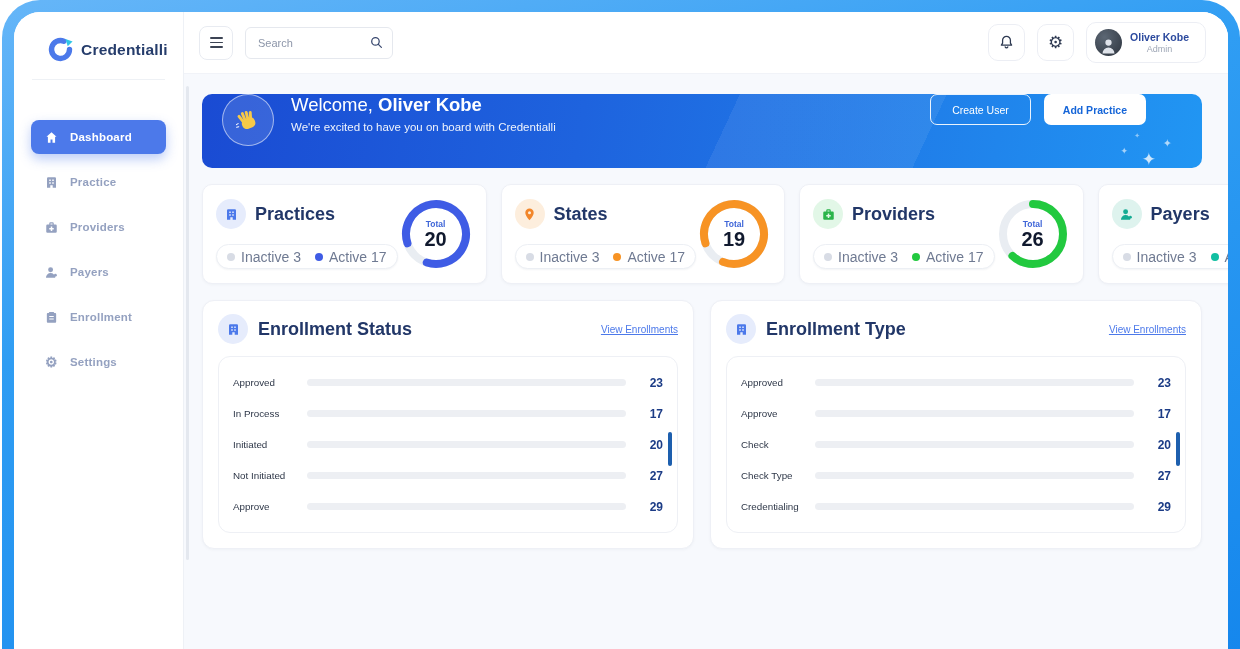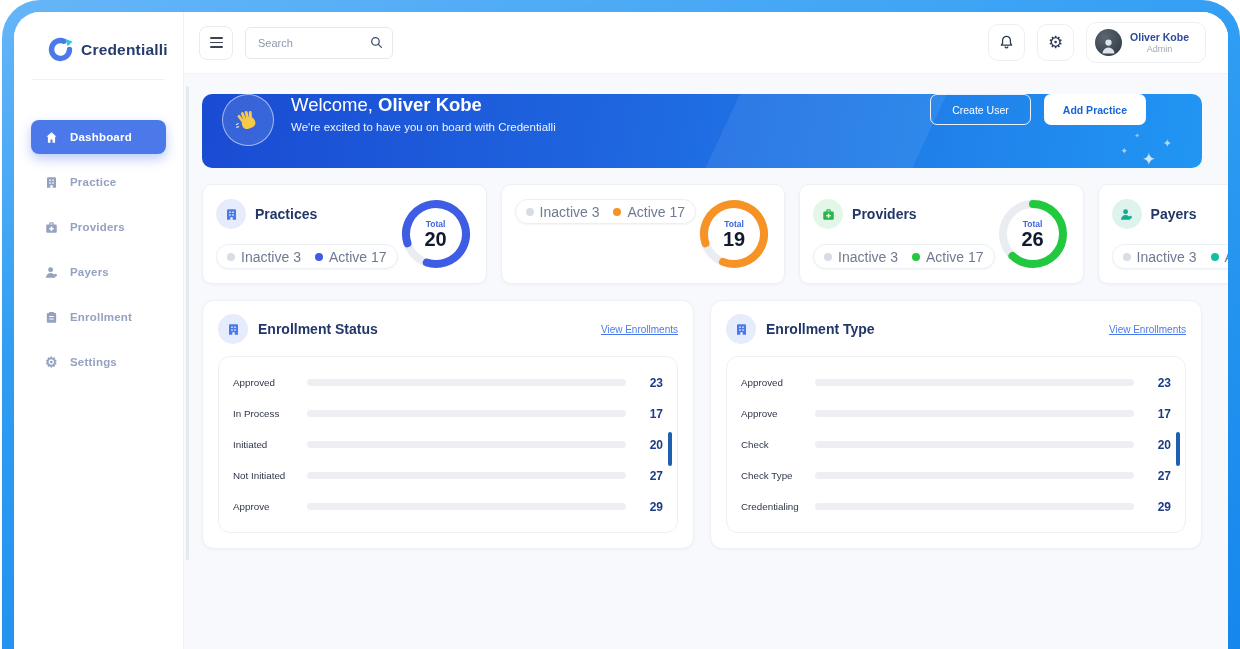--- a/index.html
+++ b/index.html
@@ -96,21 +96,21 @@
   
   .stats-row { display:flex; gap:14px; margin-top:16px; }
   .stat-card { flex:1; background:#fff; border:1px solid #eef0f6; border-radius:10px;
     padding:11px 12px 11px 13px; display:flex; justify-content:space-between;
     box-shadow:0 1px 3px rgba(25,39,80,.04); }
   .stat-left { display:flex; flex-direction:column; justify-content:space-between; padding:3px 0; }
   .stat-head { display:flex; align-items:center; gap:9px; }
   .stat-icon { width:30px; height:30px; border-radius:50%; display:flex;
     align-items:center; justify-content:center; }
   .stat-icon svg { width:15px; height:15px; }
-  .stat-title { font-size:14px; font-weight:bold; color:#223768; }
+  .stat-title { font-size:18px; font-weight:bold; color:#223768; }
   .legend-pill { display:flex; align-items:center; gap:6px; height:25px;
     border:1px solid #eceff4; border-radius:999px; padding:0 10px;
     font-size:14px; color:#6f7a92; background:#fff; width:max-content;
     box-shadow:0 1px 2px rgba(25,39,80,.05); }
   .dot { width:8px; height:8px; border-radius:50%; flex:0 0 8px; }
   .dot-inactive { background:#d8dce5; }
   .legend-gap { width:2px; }
   .gauge { width:76px; height:76px; position:relative; flex:0 0 76px; }
   .gauge svg { width:76px; height:76px; display:block; }
   .gauge-center { position:absolute; inset:0; display:flex; flex-direction:column;
@@ -293,20 +293,28 @@
               </svg>
             <span class="gauge-center">
               <span class="gauge-total-label">Total</span>
               <span class="gauge-total">20</span>
             </span>
           </div>
         </div>
 
         <div class="stat-card">
           <div class="stat-left">
+            <div class="stat-head">
+              <span class="stat-icon" style="background: rgb(253, 238, 221); color: rgb(242, 134, 42);">
+                <svg viewBox="0 0 20 20" fill="currentColor">
+                    <path fill-rule="evenodd" d="M10 2a5.6 5.6 0 0 1 5.6 5.6c0 4.1-5.6 10-5.6 10s-5.6-5.9-5.6-10A5.6 5.6 0 0 1 10 2zm0 7.6a2 2 0 1 0-2-2 2 2 0 0 0 2 2z"></path>
+                  </svg>
+              </span>
+              <span class="stat-title">States</span>
+            </div>
             <div class="legend-pill">
               <span class="dot dot-inactive"></span>
               <span>Inactive 3</span>
               <span class="legend-gap"></span>
               <span class="dot" style="background: rgb(247, 147, 36);"></span>
               <span>Active 17</span>
             </div>
           </div>
           <div class="gauge">
             <svg viewBox="0 0 76 76">

